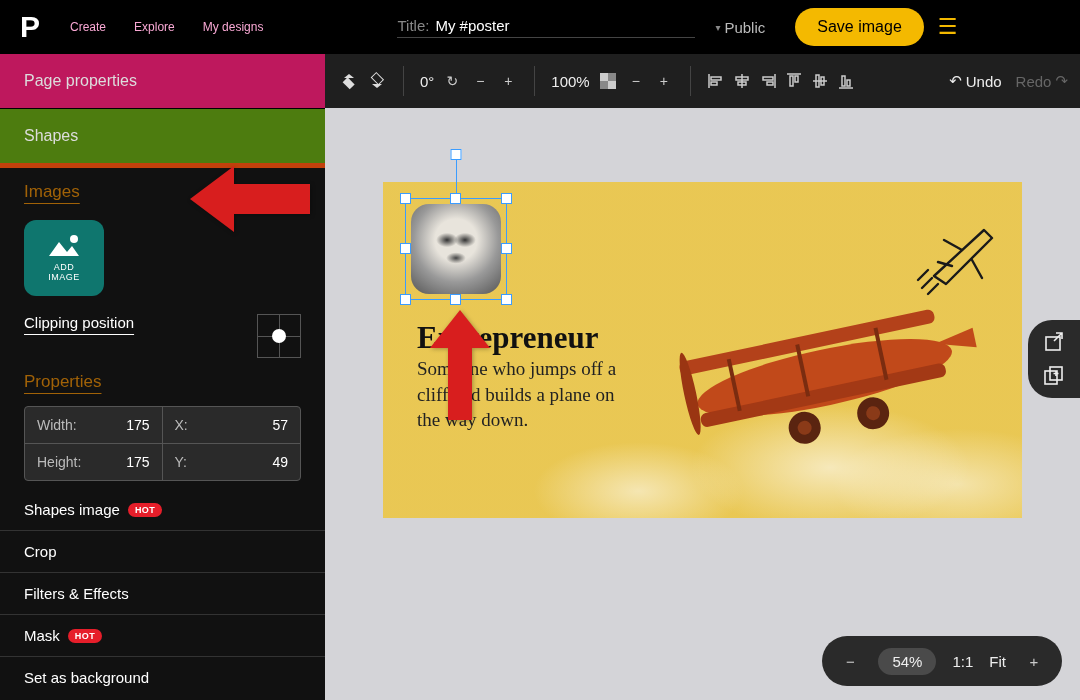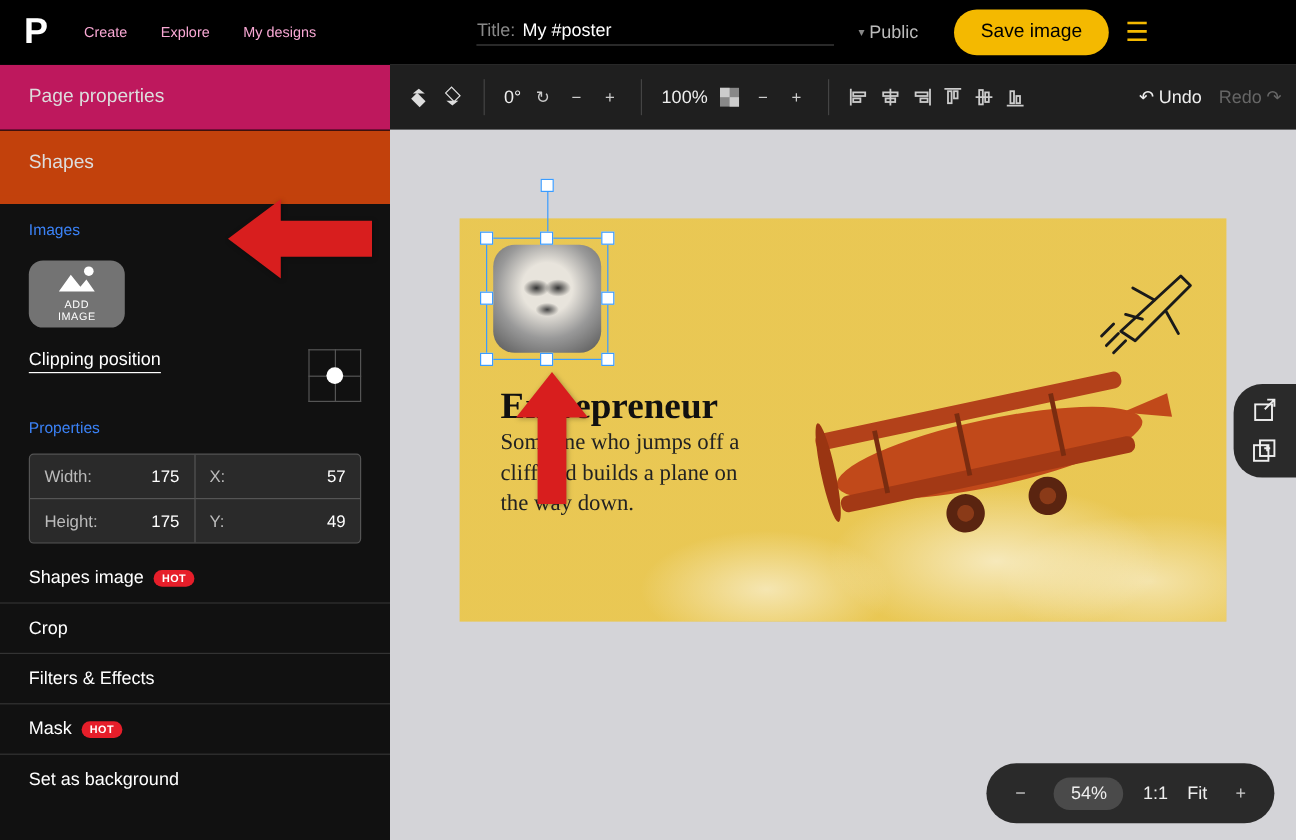--- a/index.html
+++ b/index.html
@@ -10,23 +10,23 @@
 .title-wrap{margin-left:120px;display:flex;align-items:center;border-bottom:1px solid #444;padding-bottom:3px}
 .title-label{color:#888;font-size:15px;margin-right:6px}
 .title-val{color:#fff;font-size:15px;width:260px}
 .vis{color:#bbb;margin-left:20px;font-size:15px;display:flex;align-items:center}
 .vis::before{content:"▾";margin-right:4px;font-size:10px;color:#888}
 .save-btn{background:#f4b900;color:#000;border:none;border-radius:22px;padding:10px 22px;font-size:16px;font-weight:500;margin-left:30px;cursor:pointer}
 .menu-btn{margin-left:14px;color:#f4b900;font-size:22px;cursor:pointer}
 .main{display:flex;height:calc(100% - 54px)}
 .sidebar{width:325px;background:#111;color:#ddd;display:flex;flex-direction:column;overflow:hidden}
 .side-head{padding:18px 24px;font-size:16px;color:#ddd;background:#be185d;border-bottom:1px solid #000}
-.side-tab{padding:18px 24px;font-size:16px;color:#ddd;background:#c2410c;border-bottom:7px solid #c2410c;cursor:pointer}
-.side-sec{padding:14px 24px 6px;color:#3b82f6;font-size:13px;text-underline-offset:6px}
-.add-tile{width:80px;height:56px;background:#737373;border-radius:12px;margin:12px 0 8px 24px;display:flex;flex-direction:column;align-items:center;justify-content:center;color:#fff;font-size:9px;letter-spacing:.5px;cursor:pointer;position:relative}
+.side-tab{padding:18px 24px;font-size:16px;color:#ddd;background:#4d7c0f;border-bottom:5px solid #c2410c;cursor:pointer}
+.side-sec{padding:14px 24px 6px;color:#a16207;font-size:17px;text-decoration:underline;text-underline-offset:6px}
+.add-tile{width:80px;height:76px;background:#0f766e;border-radius:12px;margin:12px 0 8px 24px;display:flex;flex-direction:column;align-items:center;justify-content:center;color:#fff;font-size:9px;letter-spacing:.5px;cursor:pointer;position:relative}
 .add-tile svg{margin-bottom:4px}
 .clip-row{display:flex;align-items:flex-start;justify-content:space-between;padding:10px 24px}
 .clip-lbl{color:#fff;font-size:15px;text-decoration:underline;text-underline-offset:6px}
 .clip-grid{width:44px;height:44px;position:relative}
 .clip-grid::before,.clip-grid::after{content:"";position:absolute;background:#555}
 .clip-grid .gh,.clip-grid .gv{position:absolute;background:#555}
 .gh{height:1px;width:100%}
 .gv{width:1px;height:100%}
 .dot{width:14px;height:14px;background:#fff;border-radius:50%;position:absolute;top:50%;left:50%;transform:translate(-50%,-50%)}
 .props-grid{display:grid;grid-template-columns:1fr 1fr;border:1px solid #555;border-radius:4px;margin:8px 24px;background:#2a2a2a}

